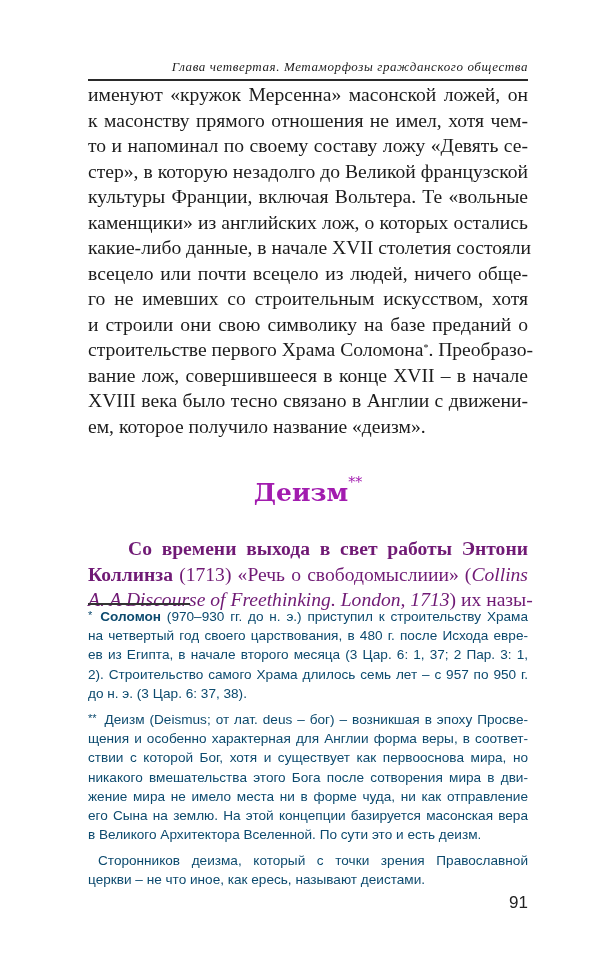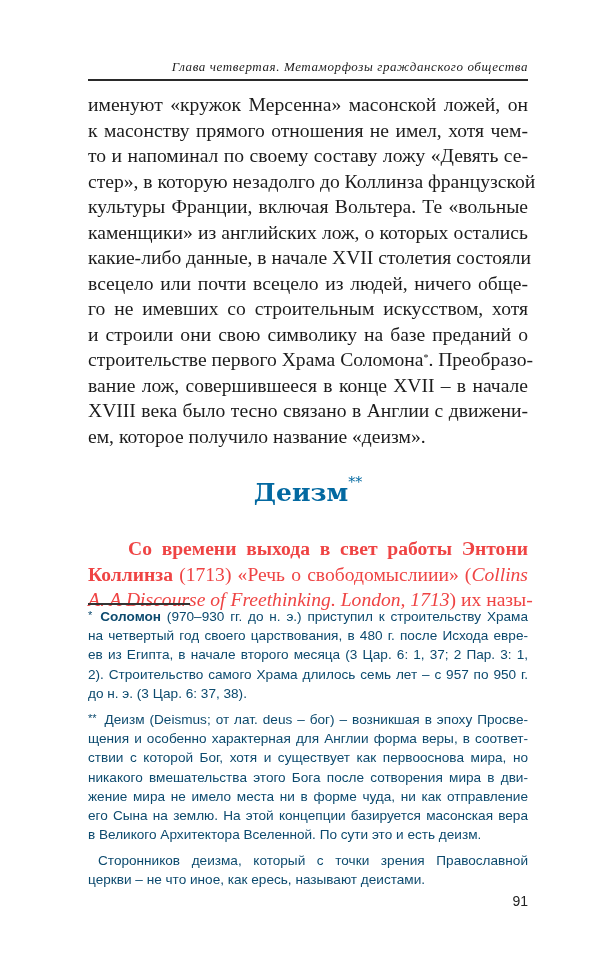--- a/index.html
+++ b/index.html
@@ -5,69 +5,69 @@
   html, body { margin:0; padding:0; }
   body { width:600px; height:960px; background:#ffffff; position:relative; overflow:hidden; color:#1a1a1a; }
   .page { position:absolute; left:0; top:0; width:600px; height:960px; }
   .running-head {
     position:absolute; left:88px; width:440px; top:58px;
     text-align:right; font-family:"Liberation Serif", serif; font-style:italic;
     font-size:13px; letter-spacing:0.6px; color:#222; line-height:18px;
   }
   .head-rule { position:absolute; left:88px; width:440px; top:79px; height:2px; background:#2a2a2a; }
   .body-text {
-    position:absolute; left:88px; width:440px; top:92px;
+    position:absolute; left:88px; width:440px; top:82px;
     font-family:"Liberation Serif", serif; font-size:19.6px; line-height:25.5px;
     text-align:justify; color:#1c1c1c;
   }
   .body-text .line { display:block; text-align:justify; text-align-last:justify; white-space:nowrap; height:25.5px; }
   .body-text .line.last { text-align-last:left; }
   sup.fnref { font-size:10px; vertical-align:top; position:relative; top:-2px; }
   .section-heading {
     position:absolute; left:88px; width:440px; top:478px; text-align:center;
-    font-family:"DejaVu Serif", serif; font-weight:bold; font-size:25px; color:#0369a1;
+    font-family:"DejaVu Serif", serif; font-weight:bold; font-size:25px; color:#a21caf;
   }
   .section-heading sup { font-size:14px; font-weight:normal; vertical-align:top; position:relative; top:-4px; }
   .lead-text {
     position:absolute; left:88px; width:440px; top:536px;
-    font-family:"Liberation Serif", serif; font-size:19.6px; line-height:25.5px; color:#ef4444;
+    font-family:"Liberation Serif", serif; font-size:19.6px; line-height:25.5px; color:#701a75;
   }
   .lead-text .line { display:block; white-space:nowrap; text-align:justify; text-align-last:justify; height:25.5px; }
   .lead-text .indent { padding-left:40px; }
   .bold { font-weight:bold; }
   .ital { font-style:italic; }
   .fn-rule { position:absolute; left:88px; top:603px; width:102px; height:2px; background:#333; }
   .footnotes {
     position:absolute; left:88px; width:440px; top:607px;
     font-family:"Liberation Sans", sans-serif; font-size:13.6px; line-height:19.2px; color:#0c4a6e;
   }
   .footnotes .line { display:block; white-space:nowrap; text-align:justify; text-align-last:justify; height:19.2px; }
   .footnotes .line.last { text-align-last:left; }
   .footnotes .fn-block { margin-bottom:7px; }
   .fn-mark { font-size:11px; margin-right:8px; position:relative; top:-2px; }
   .fn-bold { font-weight:bold; }
   .fn-indent { padding-left:10px; }
   .folio {
     position:absolute; left:468px; width:60px; top:893px; text-align:right;
-    font-family:"Liberation Sans", sans-serif; font-size:14px; color:#222;
+    font-family:"Liberation Sans", sans-serif; font-size:17px; color:#222;
   }
 </style>
 </head>
 <body>
 
 <div class="page">
 
   <div class="running-head">Глава четвертая. Метаморфозы гражданского общества</div>
   <div class="head-rule"></div>
 
   <div class="body-text">
     <span class="line">именуют «кружок Мерсенна» масонской ложей, он</span>
     <span class="line">к масонству прямого отношения не имел, хотя чем-</span>
     <span class="line">то и напоминал по своему составу ложу «Девять се-</span>
-    <span class="line">стер», в которую незадолго до Коллинза французской</span>
+    <span class="line">стер», в которую незадолго до Великой французской</span>
     <span class="line">культуры Франции, включая Вольтера. Те «вольные</span>
     <span class="line">каменщики» из английских лож, о которых остались</span>
     <span class="line">какие-либо данные, в начале XVII столетия состояли</span>
     <span class="line">всецело или почти всецело из людей, ничего обще-</span>
     <span class="line">го не имевших со строительным искусством, хотя</span>
     <span class="line">и строили они свою символику на базе преданий о</span>
     <span class="line"><span>строительстве первого Храма Соломона</span><sup class="fnref">*</sup><span>. Преобразо-</span></span>
     <span class="line">вание лож, совершившееся в конце XVII – в начале</span>
     <span class="line">XVIII века было тесно связано в Англии с движени-</span>
     <span class="line last">ем, которое получило название «деизм».</span>

